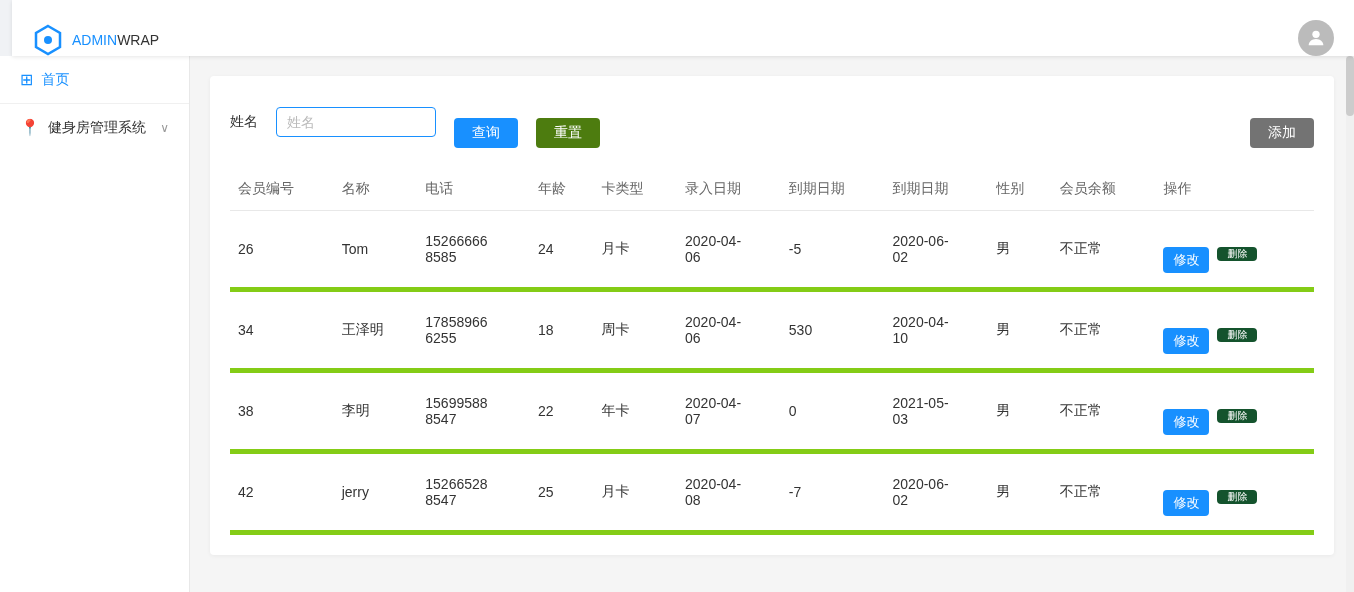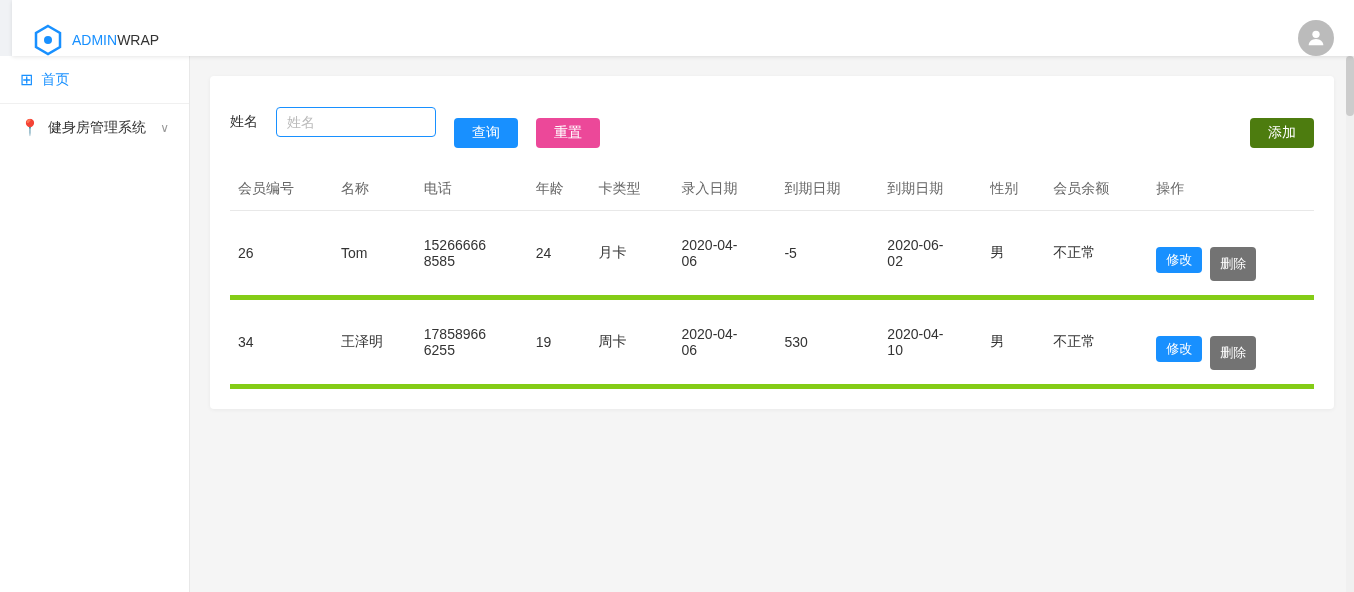--- a/index.html
+++ b/index.html
@@ -130,27 +130,27 @@
     .btn {
       padding: 6px 18px;
       border: none;
       border-radius: 4px;
       font-size: 14px;
       cursor: pointer;
       color: #fff;
       margin-top: 22px;
     }
     .btn-primary { background: #1890ff; }
-    .btn-reset { background: #ec4899; }
+    .btn-reset { background: #4d7c0f; }
     .btn-add {
-      background: #4d7c0f;
+      background: #737373;
       margin-left: auto;
     }
     .btn-edit { background: #1890ff; padding: 4px 10px; font-size: 13px; }
-    .btn-delete { background: #737373; padding: 8px 10px; font-size: 13px; }
+    .btn-delete { background: #14532d; padding: 0 10px; font-size: 10px; }
 
     
     table {
       width: 100%;
       border-collapse: collapse;
       font-size: 14px;
     }
     thead tr {
       border-bottom: 1px solid #e8e8e8;
       margin-left: 7px;
@@ -280,32 +280,68 @@
                 <div class="action-cell">
                   <button class="btn btn-edit">修改</button>
                   <button class="btn btn-delete">删除</button>
                 </div>
               </td>
             </tr>
             <tr>
               <td>34</td>
               <td>王泽明</td>
               <td>17858966<br>6255</td>
-              <td>19</td>
+              <td>18</td>
               <td>周卡</td>
               <td>2020-04-<br>06</td>
               <td>530</td>
               <td>2020-04-<br>10</td>
               <td>男</td>
               <td>不正常</td>
               <td>
                 <div class="action-cell">
                   <button class="btn btn-edit">修改</button>
                   <button class="btn btn-delete">删除</button>
                 </div>
               </td>
             </tr>
+            <tr>
+              <td>38</td>
+              <td>李明</td>
+              <td>15699588<br>8547</td>
+              <td>22</td>
+              <td>年卡</td>
+              <td>2020-04-<br>07</td>
+              <td>0</td>
+              <td>2021-05-<br>03</td>
+              <td>男</td>
+              <td>不正常</td>
+              <td>
+                <div class="action-cell">
+                  <button class="btn btn-edit">修改</button>
+                  <button class="btn btn-delete">删除</button>
+                </div>
+              </td>
+            </tr>
+            <tr>
+              <td>42</td>
+              <td>jerry</td>
+              <td>15266528<br>8547</td>
+              <td>25</td>
+              <td>月卡</td>
+              <td>2020-04-<br>08</td>
+              <td>-7</td>
+              <td>2020-06-<br>02</td>
+              <td>男</td>
+              <td>不正常</td>
+              <td>
+                <div class="action-cell">
+                  <button class="btn btn-edit">修改</button>
+                  <button class="btn btn-delete">删除</button>
+                </div>
+              </td>
+            </tr>
           </tbody>
       </table>
 
     </div>
   </main>
 </div>
 
 </body></html>

